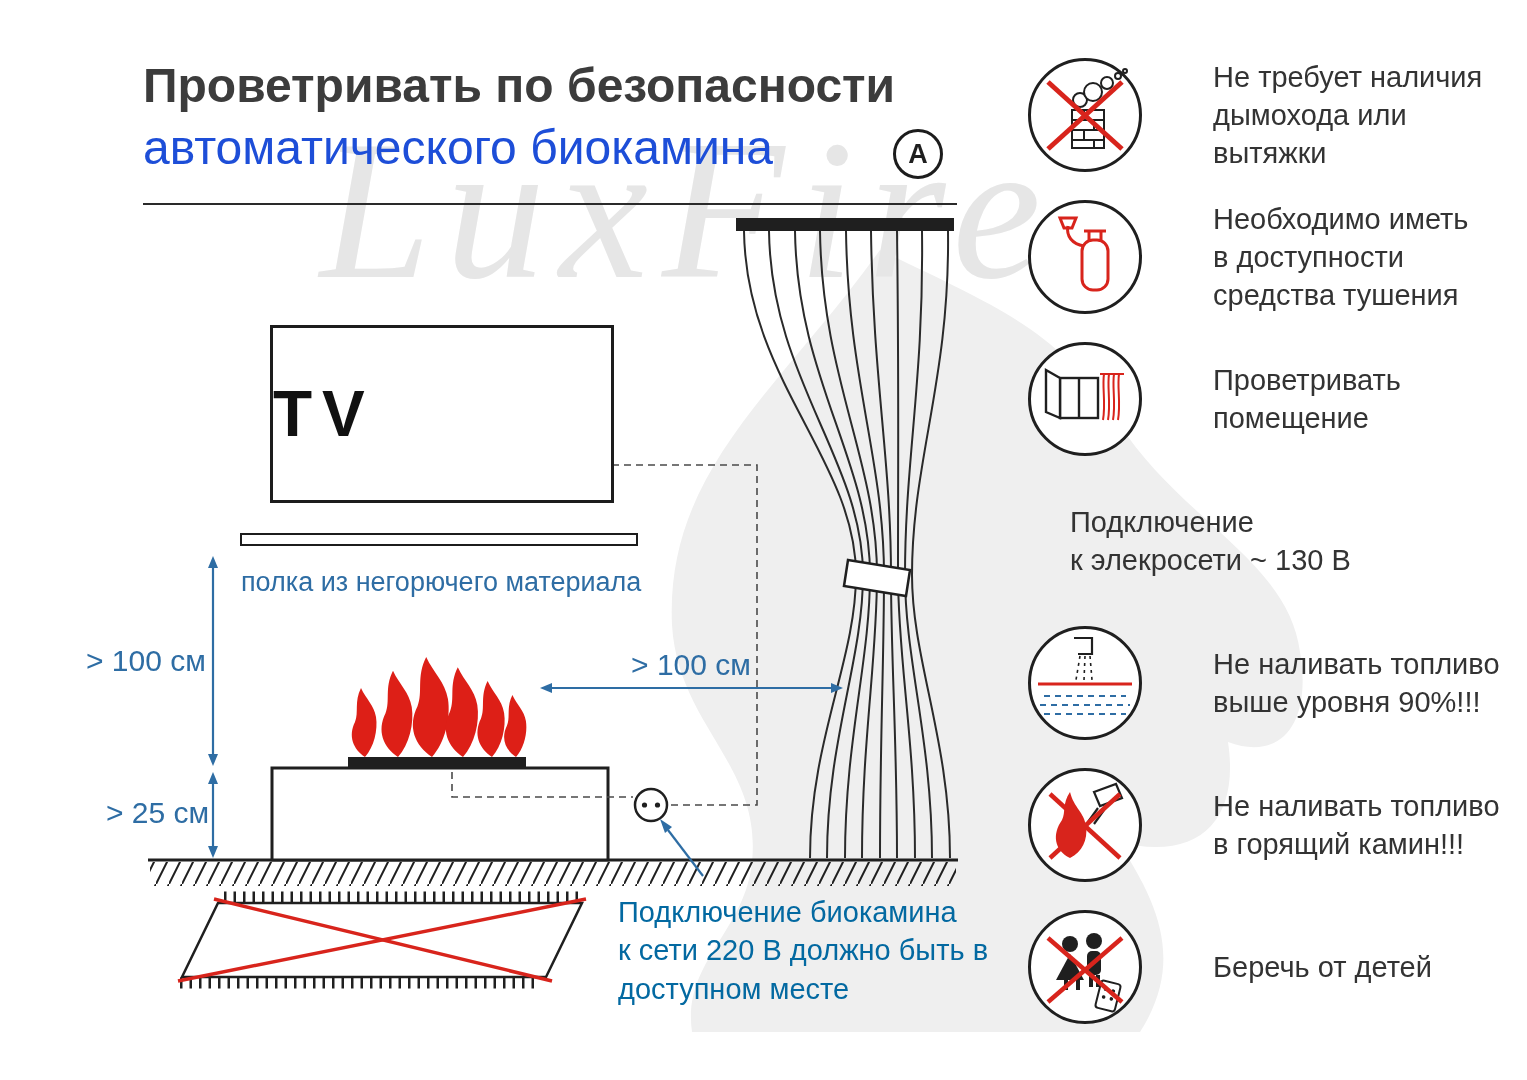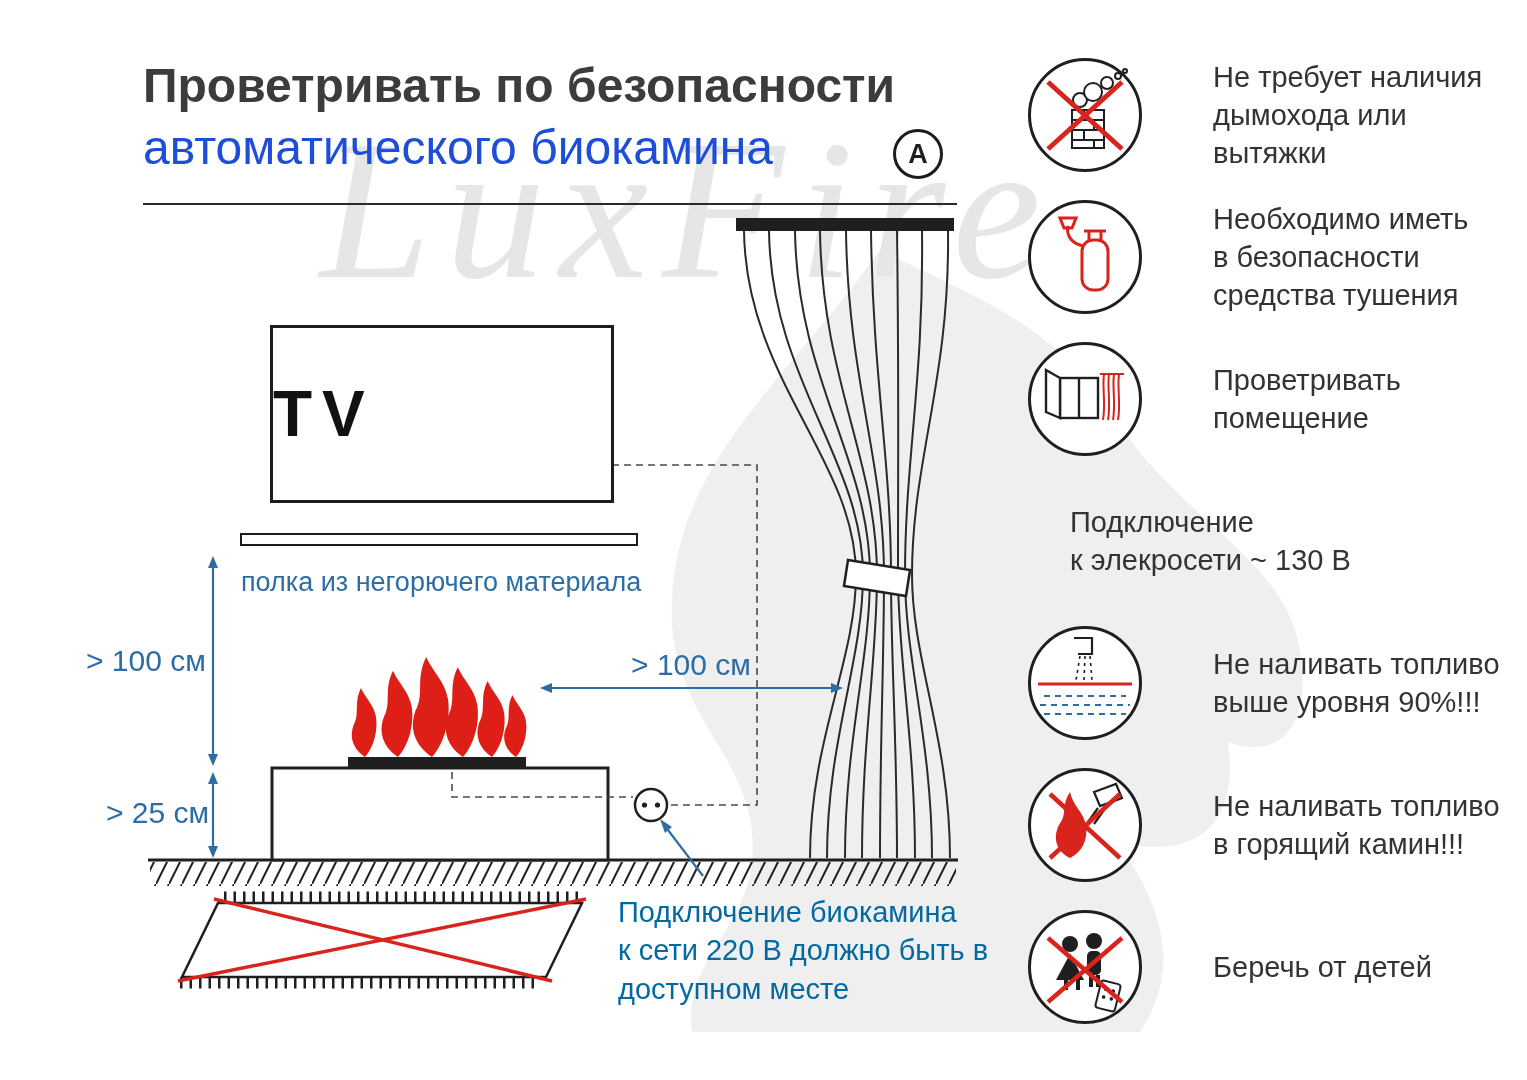--- a/index.html
+++ b/index.html
@@ -182,21 +182,21 @@
             <rect x="56" y="42" width="26" height="50" rx="11"></rect>
             <line x1="63" y1="42" x2="63" y2="34"></line>
               <line x1="75" y1="42" x2="75" y2="34"></line>
             <line x1="58" y1="33" x2="80" y2="33"></line>
             <path d="M58 48 C 46 46 40 38 42 28"></path>
             <polygon points="34,20 50,20 46,30 38,30"></polygon>
           </g>
         </svg>
       </div>
       <div class="safety-text">Необходимо иметь
-в безопасности
+в доступности
 средства тушения</div>
     </div>
 
     <div class="safety-row">
       <div class="icon-circle">
         <svg viewBox="0 0 118 118" width="118" height="118">
           <circle cx="59" cy="59" r="55.5" fill="#fff" stroke="#1f1f1f" stroke-width="3"></circle>
           <g stroke="#1f1f1f" stroke-width="2.4" fill="#fff">
             <rect x="34" y="38" width="38" height="40"></rect>
             <line x1="53" y1="38" x2="53" y2="78"></line>

